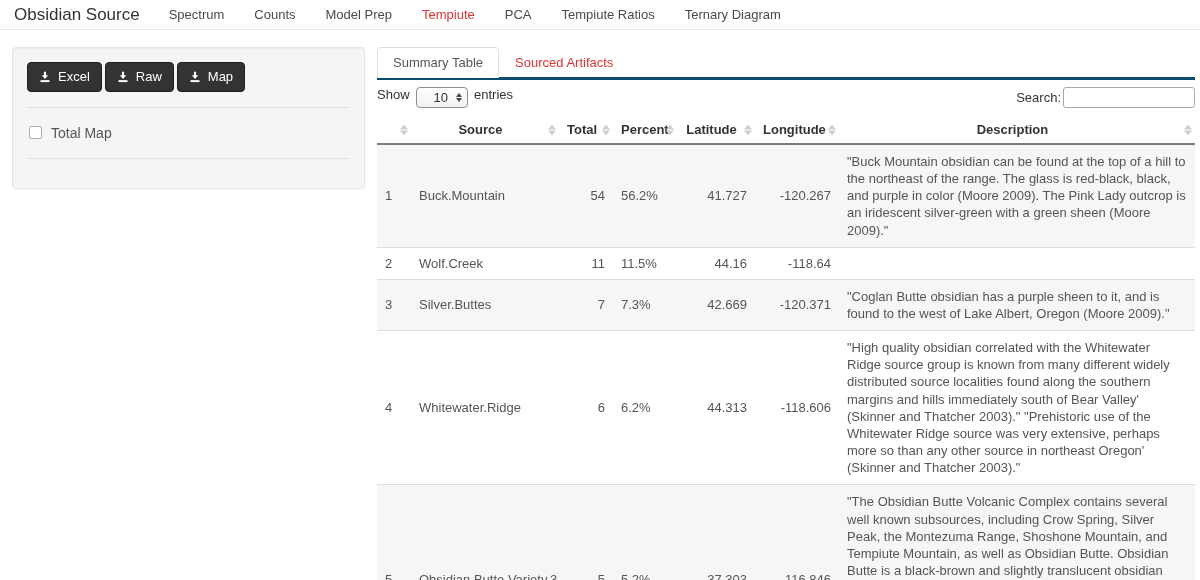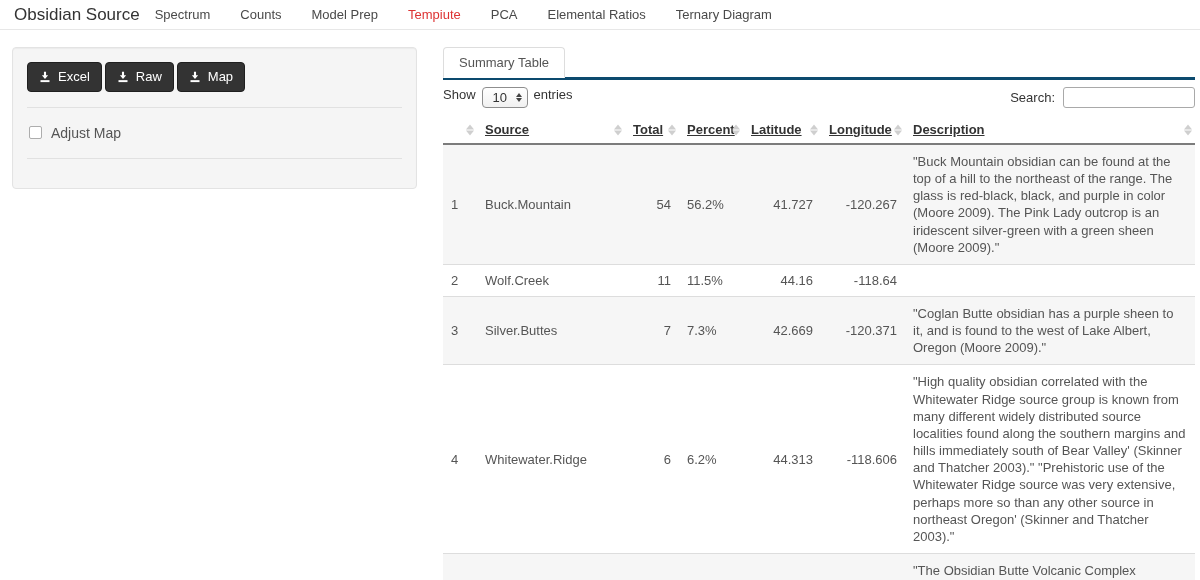--- a/index.html
+++ b/index.html
@@ -16,26 +16,26 @@
   html,body{margin:0;padding:0;}
   body{
     width:1200px;height:580px;overflow:hidden;background:#ffffff;
     font-family:"Liberation Sans",sans-serif;color:var(--text);
   }
   
   .navbar{
     height:30px;display:flex;align-items:center;background:#fff;
     border-bottom:1px solid #e7e7e7;padding-left:14px;
   }
-  .brand{font-size:17px;color:#333;white-space:nowrap;}
+  .brand{font-size:17px;color:#333;margin-right:14px;white-space:nowrap;}
   .nav-item{font-size:13px;color:#4a4a4a;padding:0 15px;text-decoration:none;cursor:pointer;white-space:nowrap;}
   .nav-item.active{color:var(--red);}
   
   .content{display:flex;align-items:flex-start;padding:17px 5px 0 12px;}
-  .left-col{width:405px;flex:none;margin-right:26px;}
+  .left-col{width:353px;flex:none;margin-right:12px;}
   .main-col{flex:1;min-width:0;}
   
   .well{
     background:var(--well-bg);border:1px solid var(--well-border);border-radius:4px;
     padding:14px;box-shadow:inset 0 1px 1px rgba(0,0,0,0.04);
   }
   .dl-btn{
     display:inline-flex;align-items:center;gap:7px;background:var(--btn-dark);
     color:#fff;border:1px solid #1f1f1f;border-radius:4px;padding:6px 11px;
     font-size:13px;font-family:inherit;margin-right:3px;cursor:pointer;line-height:1.2;
@@ -54,39 +54,39 @@
   }
   .tab.active{
     color:#555;background:#fff;border-color:#ddd;border-bottom-color:#fff;
     border-radius:4px 4px 0 0;
   }
   
   .controls{display:flex;justify-content:space-between;align-items:center;margin-top:7px;font-size:13px;color:#333;}
   .show-group{display:flex;align-items:flex-start;gap:6px;}
   .page-select{
     display:inline-flex;align-items:center;border:1px solid #8e8e8e;border-radius:4px;
-    background:linear-gradient(#ffffff,#f1f1f1);padding:1px 5px 1px 10px;cursor:pointer;min-width:46px;
+    background:linear-gradient(#ffffff,#f1f1f1);padding:1px 5px 1px 17px;cursor:pointer;min-width:46px;
     justify-content:space-between;gap:8px;height:21px;
   }
   .stepper{display:flex;flex-direction:column;gap:1px;}
   .tri-up{width:0;height:0;border-left:3.5px solid transparent;border-right:3.5px solid transparent;border-bottom:4.5px solid #444;}
   .tri-down{width:0;height:0;border-left:3.5px solid transparent;border-right:3.5px solid transparent;border-top:4.5px solid #444;}
-  .search-group{display:flex;align-items:center;gap:8px;}
+  .search-group{display:flex;align-items:center;gap:2px;}
   .search-input{
     width:132px;height:21px;border:1px solid #a9a9a9;border-radius:3px;padding:0 5px;
     font-family:inherit;font-size:12px;outline:none;
   }
   
   table.data{
     width:100%;border-collapse:collapse;margin-top:8px;table-layout:fixed;
     font-size:13px;color:var(--text);
   }
   table.data th{
-    font-weight:bold;color:var(--head-text);text-align:left;position:relative;
-    padding:6px 17px 6px 8px;border-bottom:2px solid #7c7c7c;cursor:pointer;white-space:nowrap;text-decoration:underline;
+    font-weight:bold;color:var(--head-text);text-align:center;position:relative;
+    padding:6px 17px 6px 8px;border-bottom:2px solid #7c7c7c;cursor:pointer;white-space:nowrap;
   }
   table.data td{
     padding:8px;vertical-align:middle;border-bottom:1px solid var(--row-border);
   }
   tbody tr:nth-child(odd){background:var(--stripe);}
   .c0{width:34px;}
   .c1{width:148px;}
   .c2{width:54px;margin-top:8px;}
   .c3{width:64px;}
   .c4{width:78px;}
@@ -103,21 +103,21 @@
 </head>
 <body>
 
 <div class="navbar">
   <span class="brand">Obsidian Source</span>
   <a class="nav-item">Spectrum</a>
     <a class="nav-item">Counts</a>
     <a class="nav-item">Model Prep</a>
     <a class="nav-item active">Tempiute</a>
     <a class="nav-item">PCA</a>
-    <a class="nav-item">Elemental Ratios</a>
+    <a class="nav-item">Tempiute Ratios</a>
     <a class="nav-item">Ternary Diagram</a>
 </div>
 
 <div class="content">
 
   <div class="left-col">
     <div class="well">
       <div>
         <button class="dl-btn">
             <span class="dl-icon">
@@ -141,30 +141,31 @@
                 <polygon points="8,10.6 3.8,5.8 6.6,5.8 6.6,1 9.4,1 9.4,5.8 12.2,5.8" fill="#ffffff"></polygon>
                 <rect x="2" y="12.2" width="12" height="2.6" fill="#ffffff"></rect>
               </svg>
             </span>
             <span>Map</span>
           </button>
       </div>
       <hr>
       <div class="check-row">
         <span class="checkbox"></span>
-        <span>Adjust Map</span>
+        <span>Total Map</span>
       </div>
       <hr>
     </div>
   </div>
 
   <div class="main-col">
 
     <div class="tabbar">
       <div class="tab active">Summary Table</div>
+        <div class="tab">Sourced Artifacts</div>
     </div>
 
     <div class="controls">
       <div class="show-group">
         <span>Show</span>
         <span class="page-select">
           <span>10</span>
           <span class="stepper">
             <span class="tri-up"></span>
               <span class="tri-down"></span>

